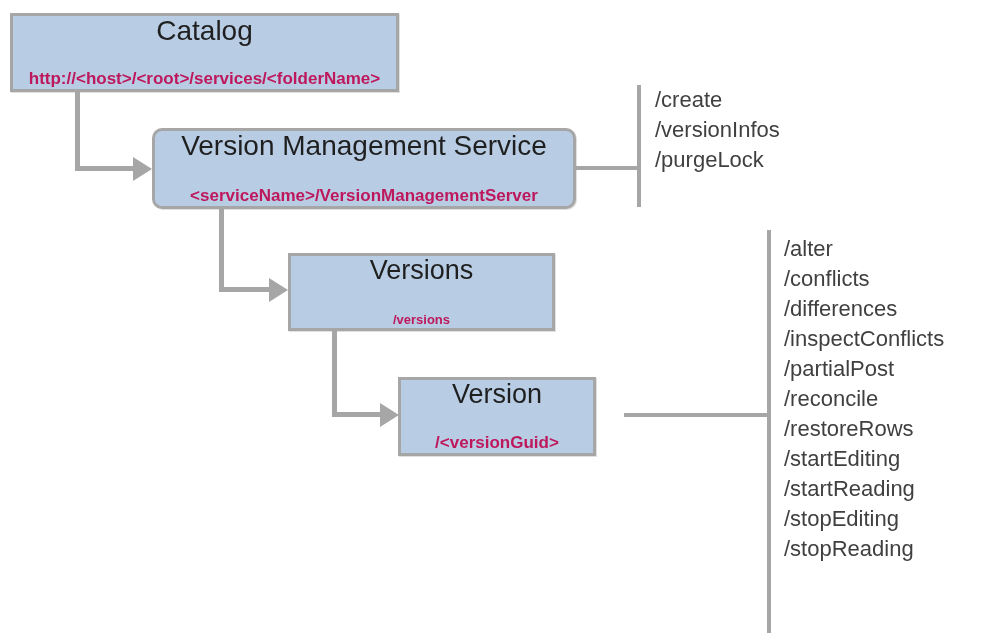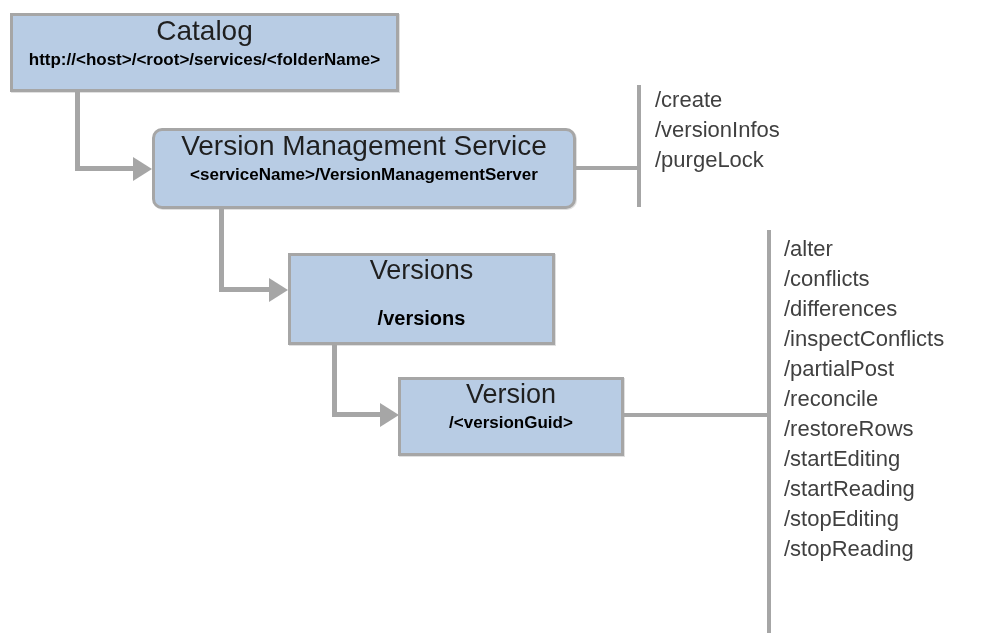--- a/index.html
+++ b/index.html
@@ -17,45 +17,45 @@
   }
   
   .node {
     position: absolute;
     background: #b8cce4;
     border: 3px solid #a6a6a6;
     box-sizing: border-box;
     display: flex;
     flex-direction: column;
     align-items: center;
-    justify-content: flex-start;
+    justify-content: space-between;
     text-align: center;
     box-shadow: 1px 1px 0 rgba(166,166,166,0.35);
   }
   .node-title {
     color: #1f1f1f;
     font-size: 28px;
     font-weight: 400;
     line-height: 1.1;
     white-space: nowrap;
   }
   .node-subtitle {
-    color: #000000;
+    color: #be185d;
     font-size: 17px;
     font-weight: 700;
     line-height: 1.2;
     margin-top: 3px;
     white-space: nowrap;
   }
   #node-catalog  { left: 10px;  top: 13px;  width: 389px; height: 79px; }
   #node-vms      { left: 152px; top: 128px; width: 424px; height: 81px; border-radius: 10px; }
-  #node-versions { left: 288px; top: 253px; width: 267px; height: 92px; }
-  #node-version  { left: 398px; top: 377px; width: 226px; height: 79px; }
+  #node-versions { left: 288px; top: 253px; width: 267px; height: 78px; }
+  #node-version  { left: 398px; top: 377px; width: 198px; height: 79px; }
   #node-versions .node-title, #node-version .node-title { font-size: 27px; }
-  #node-versions .node-subtitle { font-size: 20px; margin-top: 20px; }
+  #node-versions .node-subtitle { font-size: 13px; margin-top: 20px; }
   
   .seg {
     position: absolute;
     background: #a6a6a6;
   }
   .arrowhead {
     position: absolute;
     width: 0;
     height: 0;
     border-top: 12px solid transparent;

